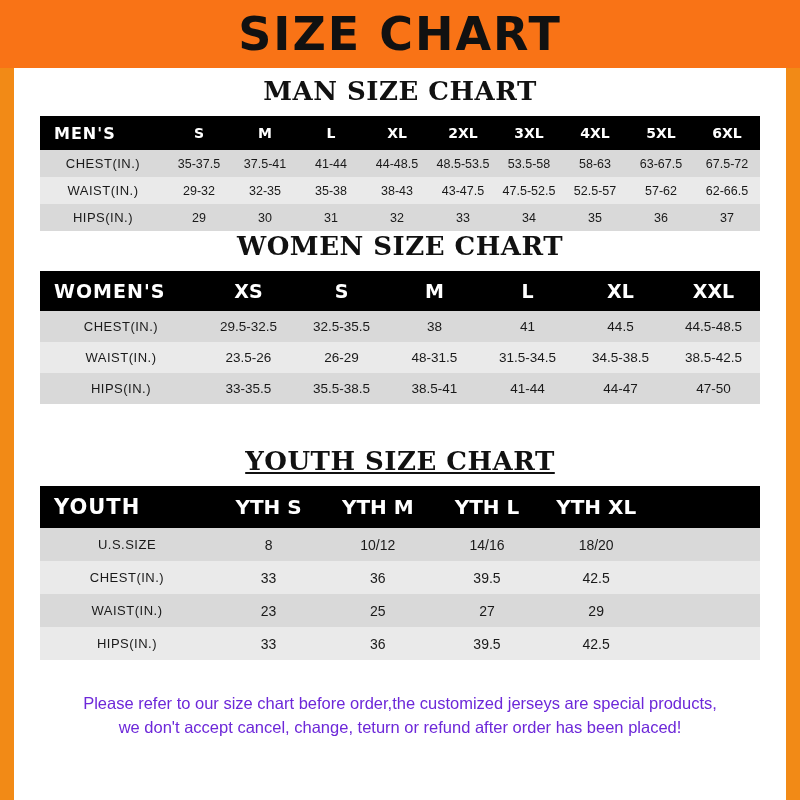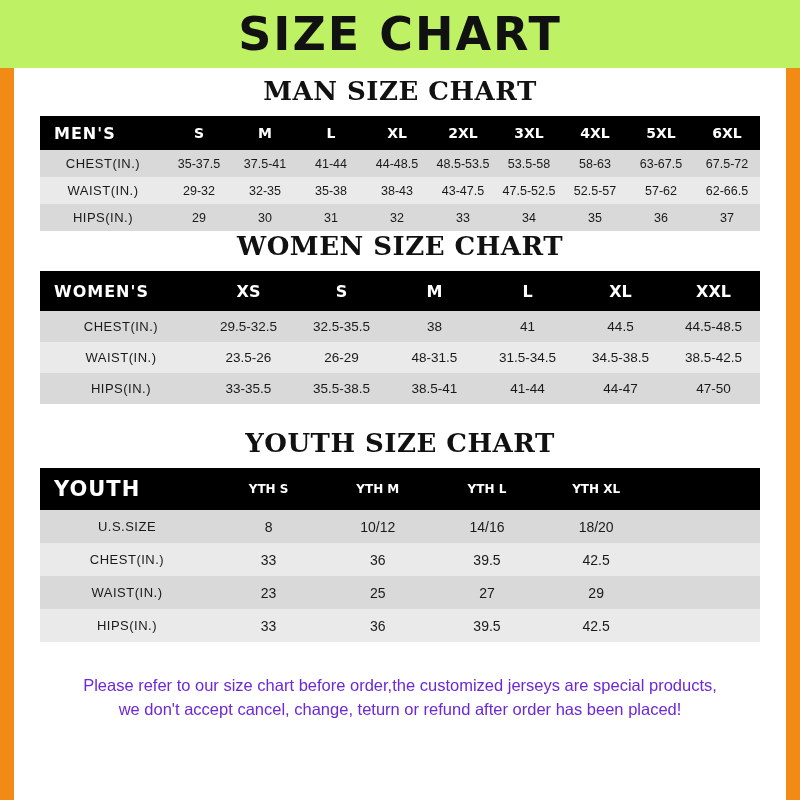--- a/index.html
+++ b/index.html
@@ -17,21 +17,21 @@
     position: relative;
     width: 800px;
     height: 800px;
     box-sizing: border-box;
     border-left: 14px solid #f28a16;
     border-right: 14px solid #f28a16;
     background: #ffffff;
   }
   .banner {
     height: 68px;
-    background: #bef264;
+    background: #f97316;
     display: flex;
     align-items: center;
     justify-content: center;
     margin: 0 -14px;
   }
   .banner-title {
     font-family: "DejaVu Sans", sans-serif;
     font-weight: bold;
     font-size: 46px;
     letter-spacing: 2px;
@@ -44,21 +44,21 @@
   .section-title {
     text-align: center;
     font-family: "DejaVu Serif", serif;
     font-weight: bold;
     font-size: 26px;
     letter-spacing: 0.5px;
     color: #111111;
   }
   .t-man { margin-top: 8px; }
   .t-women { }
-  .t-youth { margin-top: 24px; }
+  .t-youth { margin-top: 42px; text-decoration: underline; }
 
   table.size-table {
     width: 100%;
     border-collapse: collapse;
     table-layout: fixed;
     margin-top: 10px;
   }
   table.size-table th,
   table.size-table td {
     text-align: center;
@@ -91,26 +91,26 @@
     font-weight: normal;
     font-size: 13px;
     letter-spacing: 0.5px;
   }
 
   .men thead th.rowlabel { width: 112px; }
   .women thead th.rowlabel { width: 148px; }
   .youth thead th.rowlabel { width: 160px; }
   .women table.size-table th,
   .women table.size-table td { font-size: 13.5px; height: 31px; }
-  .women table.size-table thead th { height: 40px; font-size: 16px; }
+  .women table.size-table thead th { height: 40px; font-size: 19px; }
   .youth table.size-table th,
   .youth table.size-table td { font-size: 14px; height: 33px; }
-  .youth table.size-table thead th { height: 42px; font-size: 12px; }
+  .youth table.size-table thead th { height: 42px; font-size: 20px; }
   .youth table.size-table thead th.rowlabel { font-size: 21px; }
-  .women table.size-table thead th.rowlabel { font-size: 16px; }
+  .women table.size-table thead th.rowlabel { font-size: 19px; }
 
   .footer-note {
     margin-top: 32px;
     text-align: center;
     color: #6d28d9;
     font-size: 16.5px;
     line-height: 1.45;
     font-family: "Liberation Sans", sans-serif;
   }
 </style>

